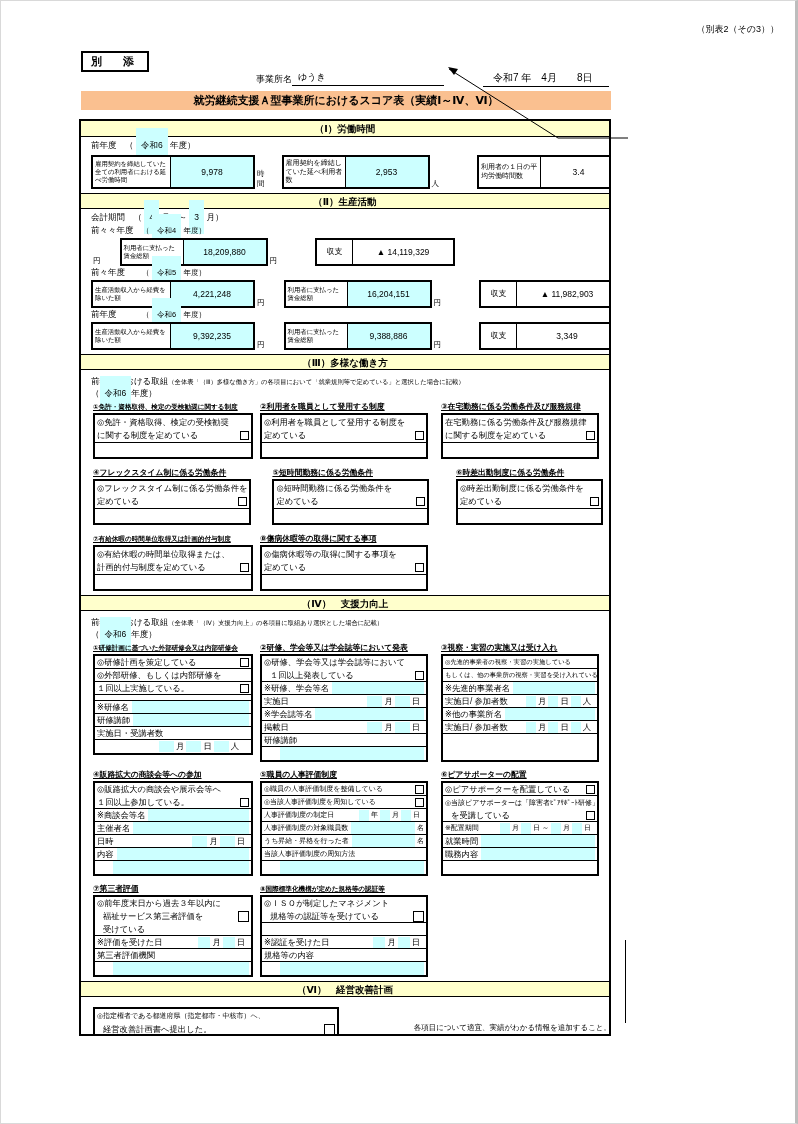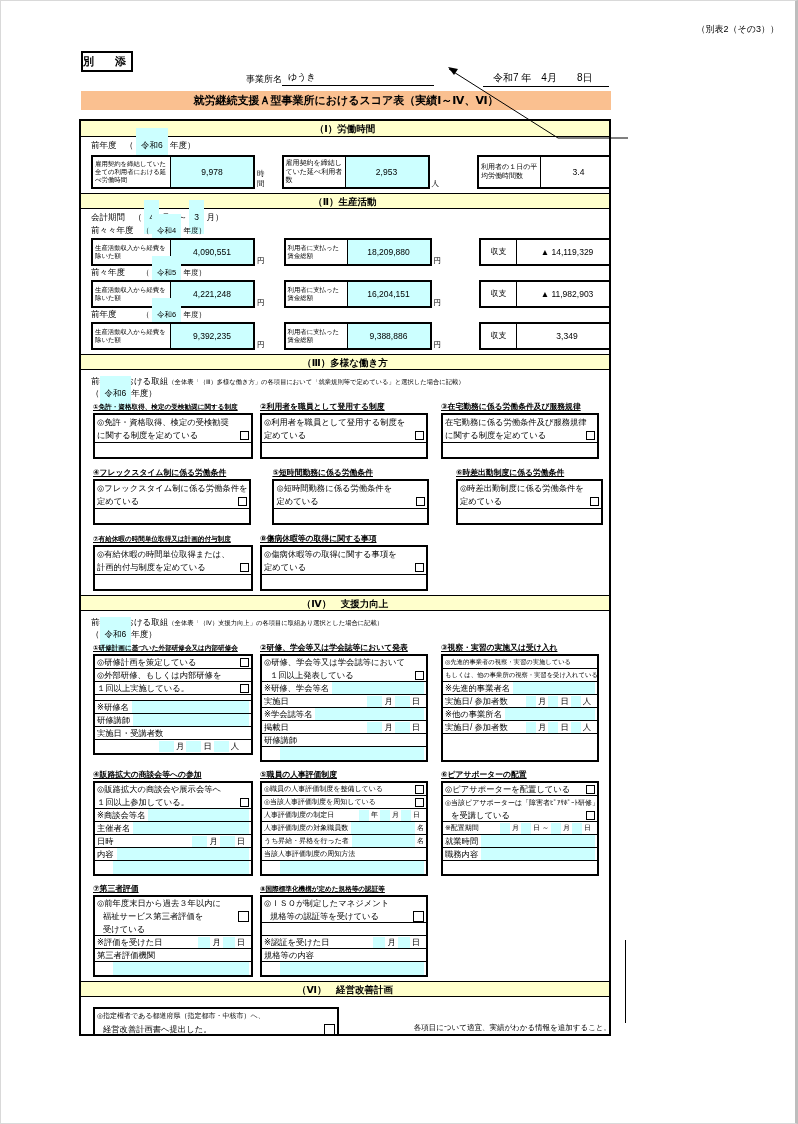--- a/index.html
+++ b/index.html
@@ -2,23 +2,23 @@
 <html><head>
 <meta charset="utf-8">
 <style>
   * { margin:0; padding:0; box-sizing:border-box; }
   body { background:#fff; font-family:"Liberation Sans","DejaVu Sans",sans-serif; }
   .page { position:relative; width:798px; height:1124px; background:#fff; overflow:hidden;
           border:1px solid #d9d9d9; border-right:3px solid #bdbdbd; color:#000; }
 
   
   .note-tr { position:absolute; top:22px; right:16px; font-size:9px; }
-  .attach { position:absolute; top:50px; left:80px; border:2px solid #000; padding:1px 0;
+  .attach { position:absolute; top:50px; left:80px; border:2px solid #000; padding:1px 8px;
             font-size:11px; font-weight:bold; letter-spacing:5px; }
-  .officeline { position:absolute; top:70px; left:245px; font-size:9px; display:flex; align-items:flex-end; }
+  .officeline { position:absolute; top:70px; left:255px; font-size:9px; display:flex; align-items:flex-end; }
   .uline { display:inline-block; border-bottom:1px solid #000; }
   .office-val { width:152px; padding:0 4px 1px 6px; }
   .dateline { position:absolute; top:70px; left:482px; font-size:10px; }
   .date-val { width:126px; padding:0 4px 1px 10px; }
   .titlebar { position:absolute; top:90px; left:80px; width:530px; height:19px; background:#FAC090;
               text-align:center; font-weight:bold; font-size:11px; line-height:19px; }
 
   
   .mainbox { position:absolute; top:118px; left:78px; width:532px; height:917px;
              border:2px solid #000; background:#fff; overflow:hidden; }
@@ -128,24 +128,20 @@
         <span class="hl">3</span>
         <span>月）</span>
       </div>
 
       <div class="yearline">
         <span>前々々年度</span>　<span class="era">（</span>
         <span class="hl era">令和4</span>
         <span class="era">年度）</span>
       </div>
       <div class="fieldrow" style="margin-top:1px;">
-        <div class="fgroup h28">
-          <div class="flabel w78">生産活動収入から経費を除いた額</div>
-          <div class="fval cyan w82">4,090,551</div>
-        </div>
         <span class="funit">円</span>
         <div class="fgroup h28" style="margin-left:13px;">
           <div class="flabel w62">利用者に支払った賃金総額</div>
           <div class="fval cyan w82">18,209,880</div>
         </div>
         <span class="funit">円</span>
         <div class="fgroup h28" style="margin-left:32px;">
           <div class="flabel w36" style="font-size:8px; justify-content:center;">収支</div>
           <div class="fval w100">▲ 14,119,329</div>
         </div>

